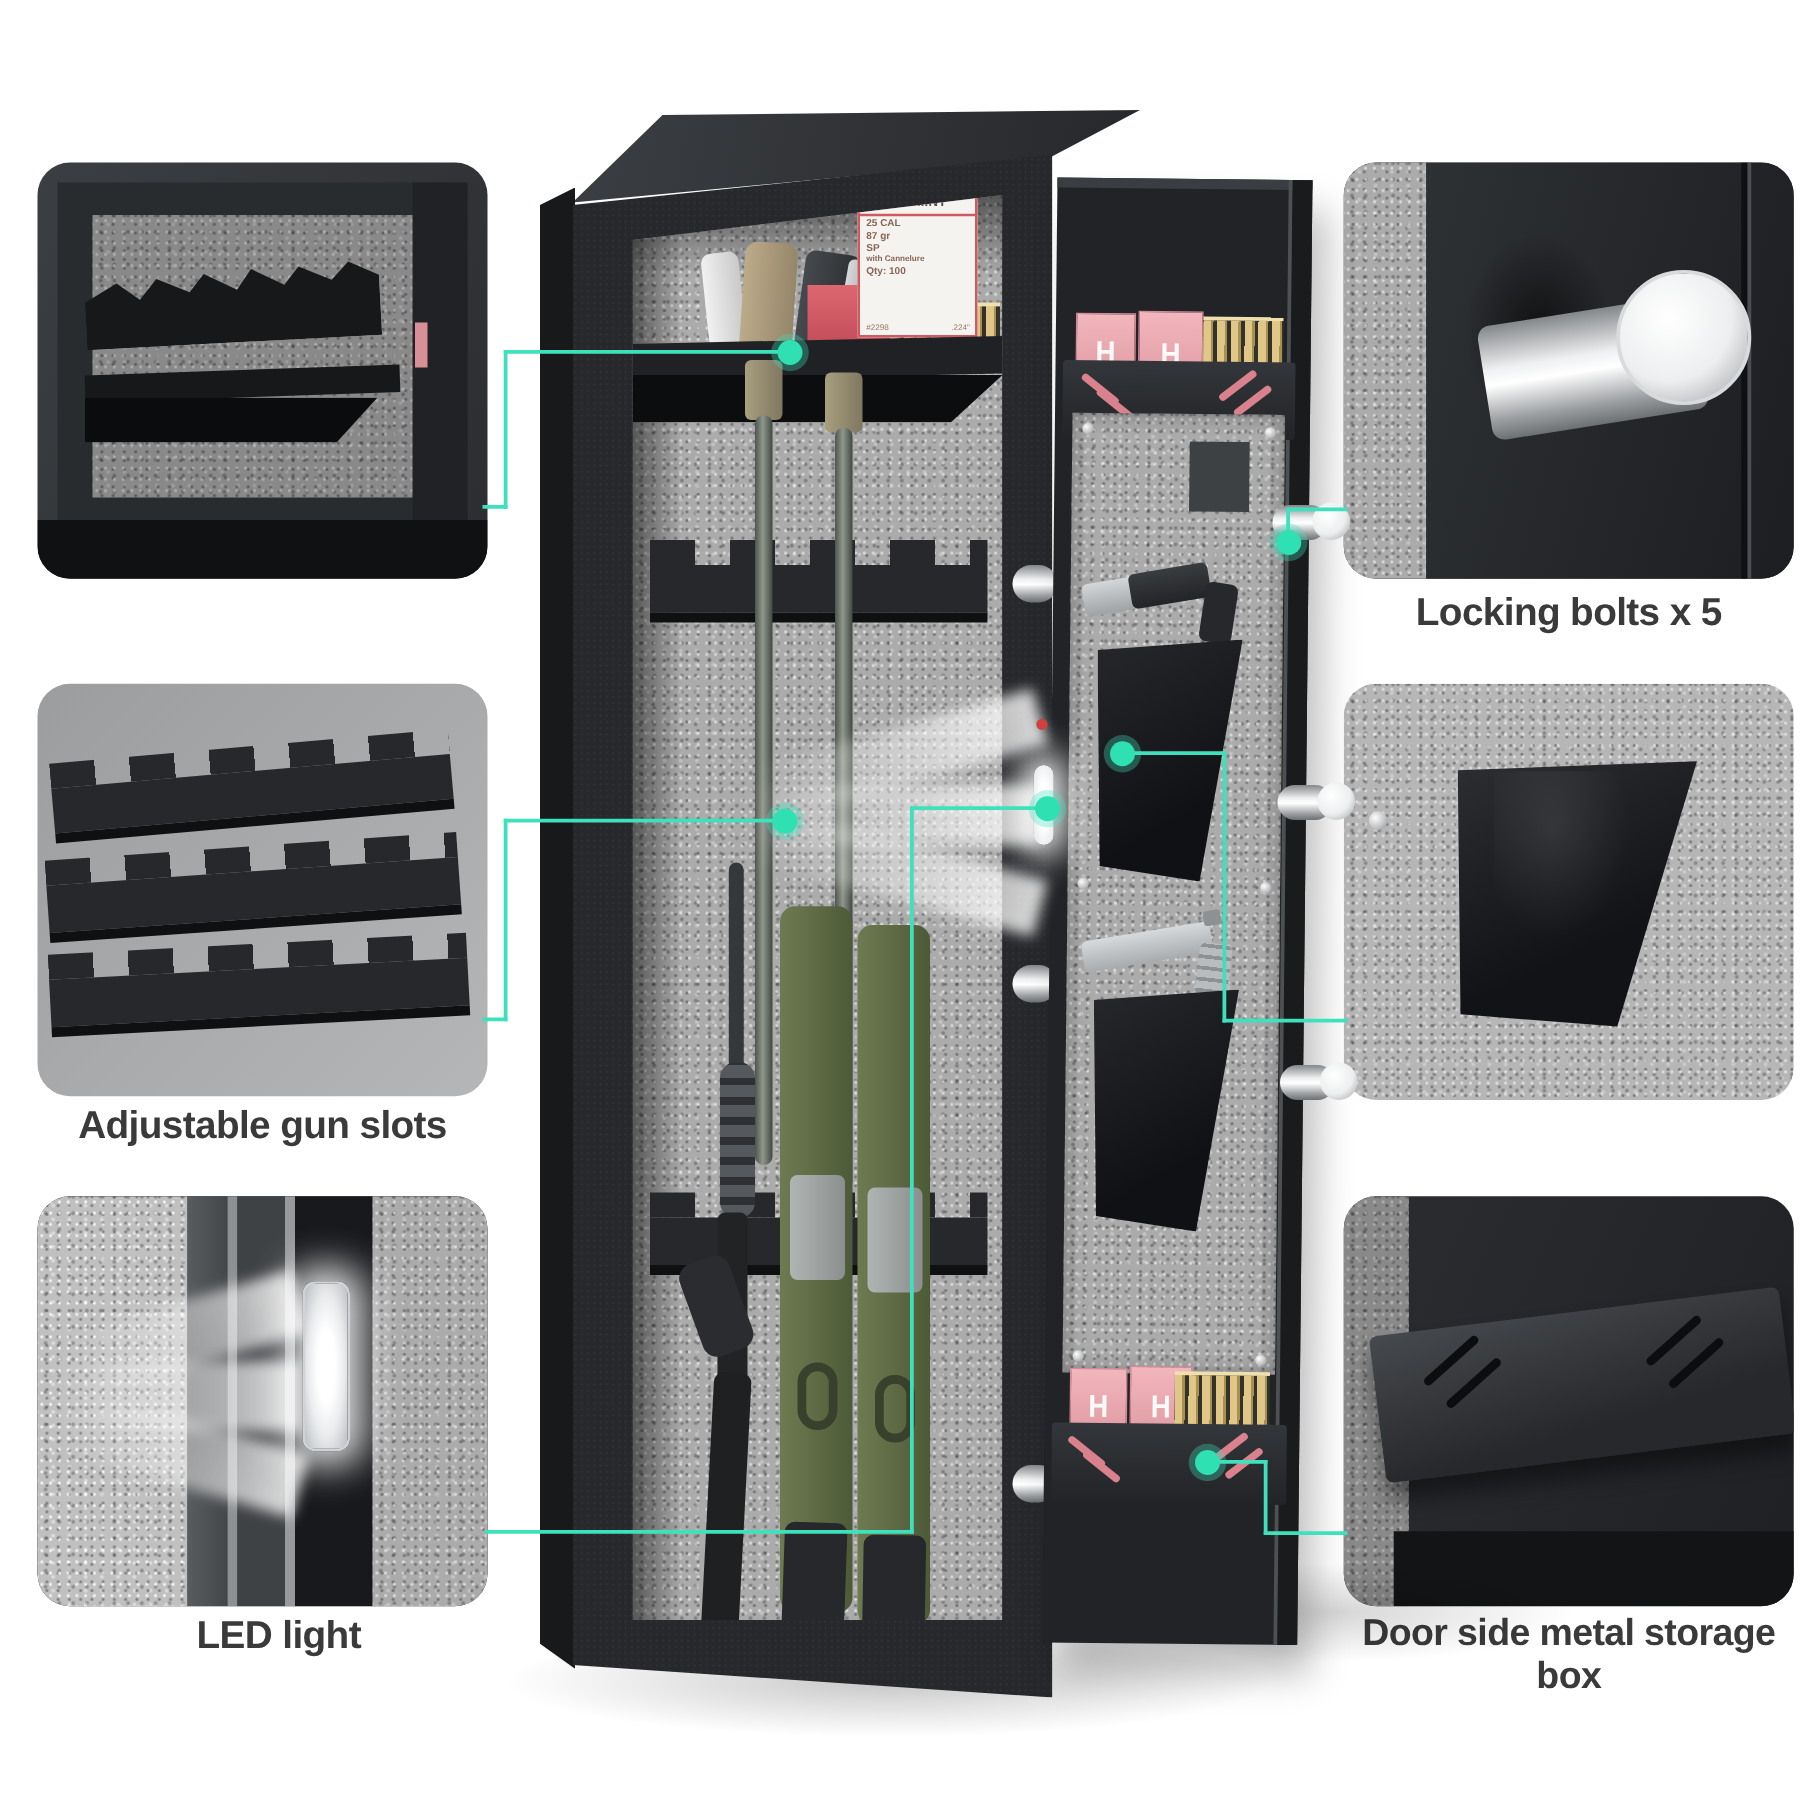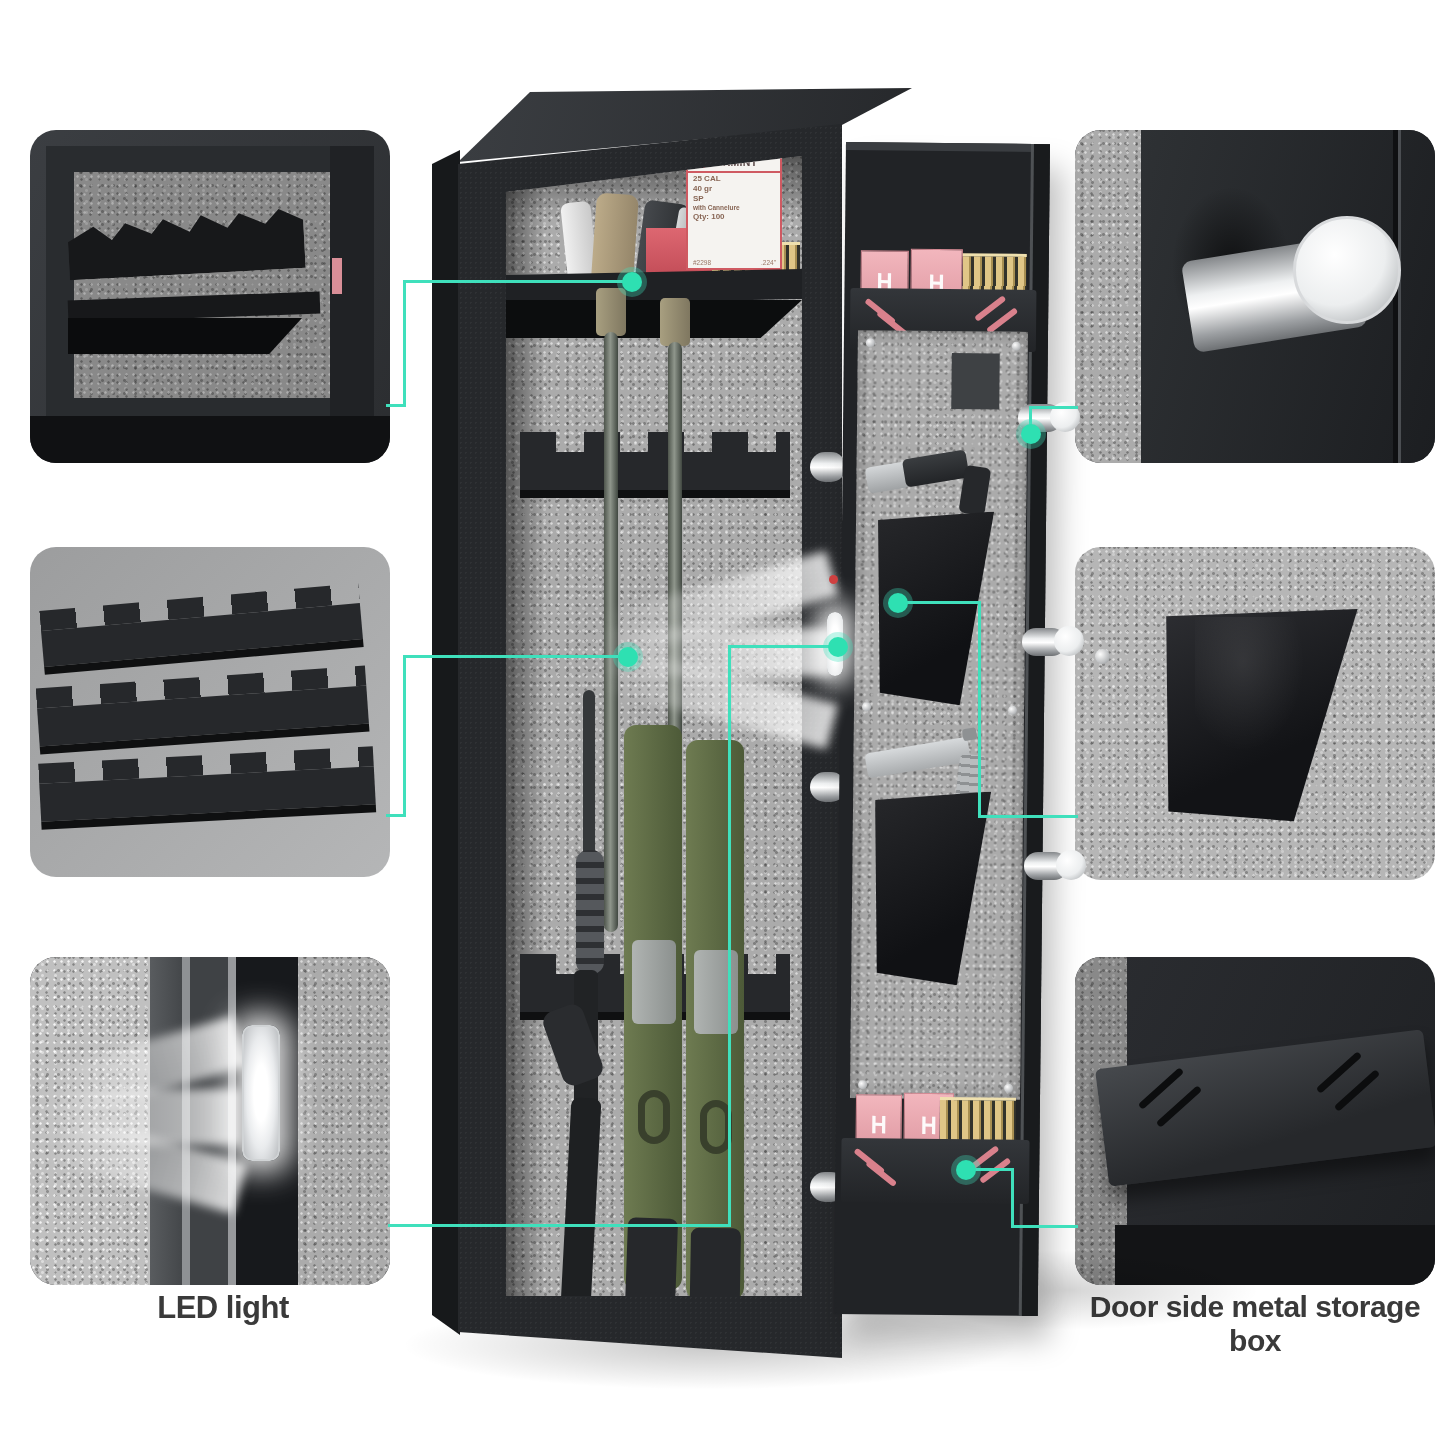--- a/index.html
+++ b/index.html
@@ -57,20 +57,21 @@
     <div class="abs" style="left:300px;top:16px;width:44px;height:276px;background:#202225"></div>
     <div class="abs" style="left:302px;top:128px;width:10px;height:36px;background:#d98f98"></div>
     <div class="abs" style="left:0;top:286px;width:360px;height:47px;background:#101113"></div>
   </div>
 
   <div class="inset" style="left:30px;top:547px;width:360px;height:330px;background:linear-gradient(135deg,#9c9d9e,#b5b6b7)">
     <div class="slotbar" style="left:12px;top:70px;width:320px;height:36px;transform:rotate(-5deg)"></div>
     <div class="slotbar" style="left:8px;top:150px;width:330px;height:38px;transform:rotate(-4deg)"></div>
     <div class="slotbar" style="left:10px;top:228px;width:335px;height:38px;transform:rotate(-3deg)"></div>
   </div>
+  <div class="cap" style="left:30px;top:882px;width:360px">Adjustable gun slots</div>
 
   <div class="inset" style="left:30px;top:957px;width:360px;height:328px;background:#1d1f22">
     <div class="abs felt felt-b" style="left:0;top:0;width:120px;height:328px"></div>
     <div class="abs" style="left:120px;top:0;width:32px;height:328px;background:linear-gradient(90deg,#595c5f,#44474a)"></div>
     <div class="abs" style="left:152px;top:0;width:8px;height:328px;background:#8e9194"></div>
     <div class="abs" style="left:160px;top:0;width:38px;height:328px;background:#3f4245"></div>
     <div class="abs" style="left:198px;top:0;width:8px;height:328px;background:#97999c"></div>
     <div class="abs" style="left:206px;top:0;width:62px;height:328px;background:#17191c"></div>
     <div class="abs felt" style="left:268px;top:0;width:92px;height:328px"></div>
     <div class="beam" style="right:150px;top:58px;width:218px;height:52px;transform:rotate(-16deg)"></div>
@@ -82,20 +83,21 @@
 
   <div class="inset" style="left:1075px;top:130px;width:360px;height:333px;background:#24262a">
     <div class="abs felt" style="left:0;top:0;width:66px;height:333px"></div>
     <div class="abs" style="left:66px;top:0;width:294px;height:333px;background:linear-gradient(105deg,#2e3134,#1c1e21)"></div>
     <div class="abs" style="left:318px;top:0;width:5px;height:333px;background:#0f1012"></div>
     <div class="abs" style="left:323px;top:0;width:3px;height:333px;background:#4b4e52"></div>
     <div class="abs" style="left:96px;top:56px;width:120px;height:160px;background:radial-gradient(ellipse,rgba(0,0,0,.6),transparent 70%)"></div>
     <div class="abs chrome-h" style="left:112px;top:118px;width:175px;height:92px;border-radius:10px;transform:rotate(-9deg)"></div>
     <div class="abs chrome-face" style="left:218px;top:86px;width:108px;height:108px;border:3px solid #d8dadc"></div>
   </div>
+  <div class="cap" style="left:1075px;top:472px;width:360px">Locking bolts x 5</div>
 
   <div class="inset felt" style="left:1075px;top:547px;width:360px;height:333px;background-color:#b6b6b6">
     <div class="abs" style="left:78px;top:40px;width:220px;height:244px;clip-path:polygon(6% 12%,93% 9%,64% 96%,7% 92%);background:linear-gradient(155deg,#313236,#121316 65%)"></div>
     <div class="abs" style="left:120px;top:70px;width:120px;height:150px;background:radial-gradient(ellipse at 40% 30%,rgba(255,255,255,.09),transparent 60%)"></div>
     <div class="screw" style="left:20px;top:102px;width:15px;height:15px"></div>
   </div>
 
   <div class="inset" style="left:1075px;top:957px;width:360px;height:328px;background:linear-gradient(115deg,#2b2d31,#1e2023)">
     <div class="abs felt felt-d" style="left:0;top:0;width:52px;height:328px"></div>
     <div class="abs" style="left:40px;top:268px;width:320px;height:60px;background:#131416"></div>
@@ -132,21 +134,21 @@
 
     <div class="cart" style="left:206px;top:92px;width:88px;height:32px"></div>
     <div class="abs" style="left:204px;top:122px;width:92px;height:14px;background:#ececec;border-top:4px solid #c8333d"></div>
 
     <div class="varmint" style="left:180px;top:0;width:96px;height:120px">
       <div class="vt">
         <span class="vh">H</span>
         <span class="vtitle">VARMINT</span>
       </div>
       <div class="vl1">25 CAL</div>
-      <div class="vl1">40 gr</div>
+      <div class="vl1">87 gr</div>
       <div class="vl1">SP</div>
       <div class="vl1" style="font-size:6.5px">with Cannelure</div>
       <div class="vl1">Qty: 100</div>
       <div class="vfoot">
         <span>#2298</span>
         <span>.224"</span>
       </div>
     </div>
 
     <div class="abs" style="left:-4px;top:122px;width:304px;height:30px;background:#1f2124;transform:rotate(-1.2deg)"></div>

